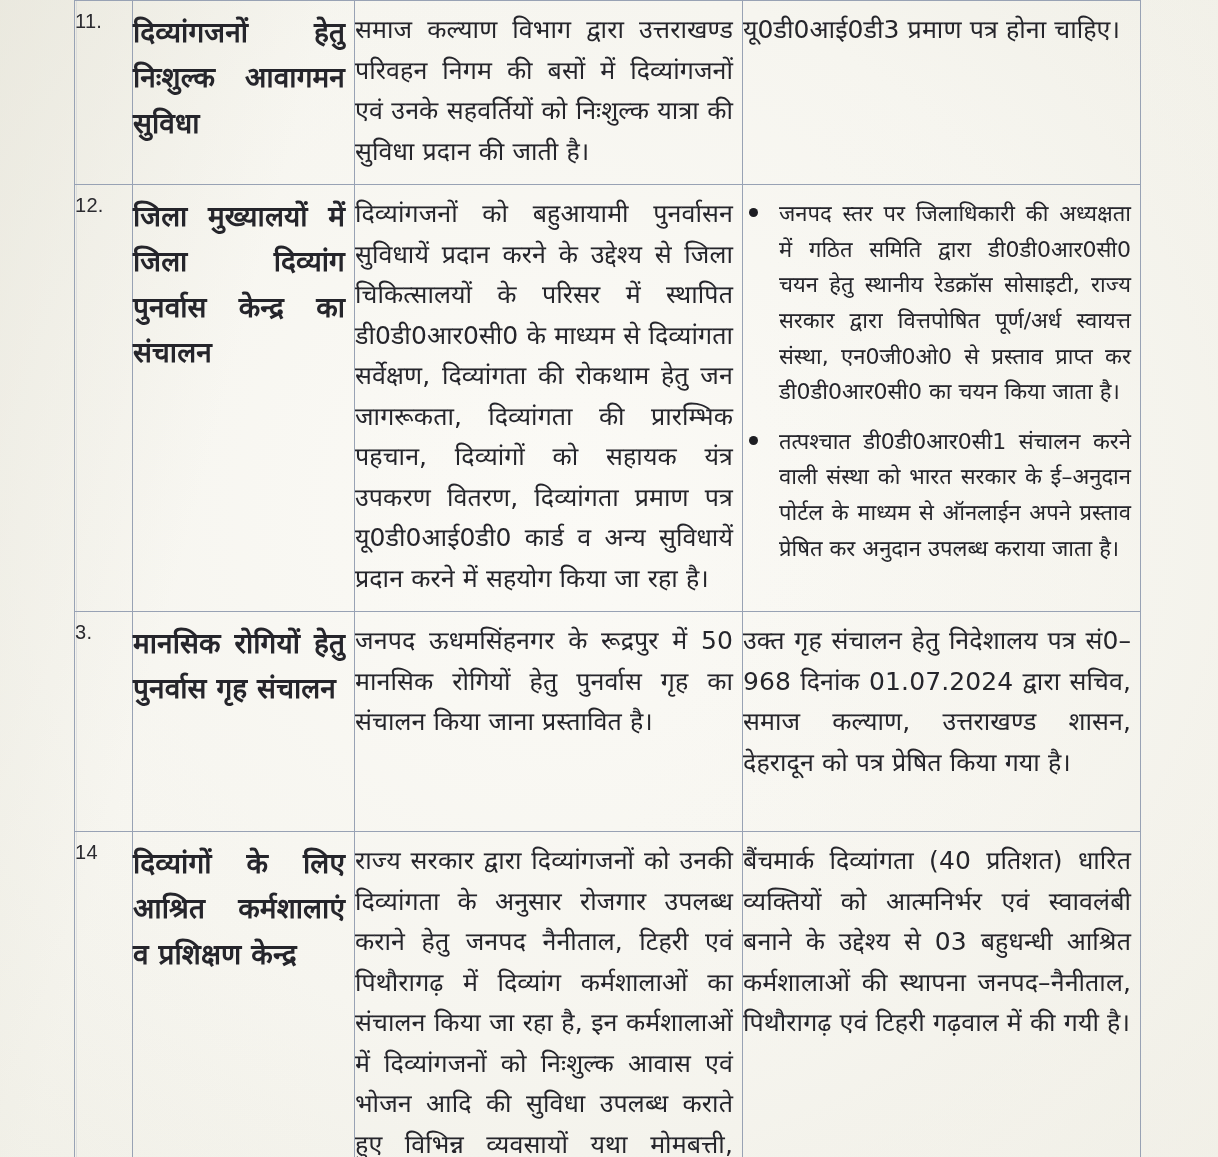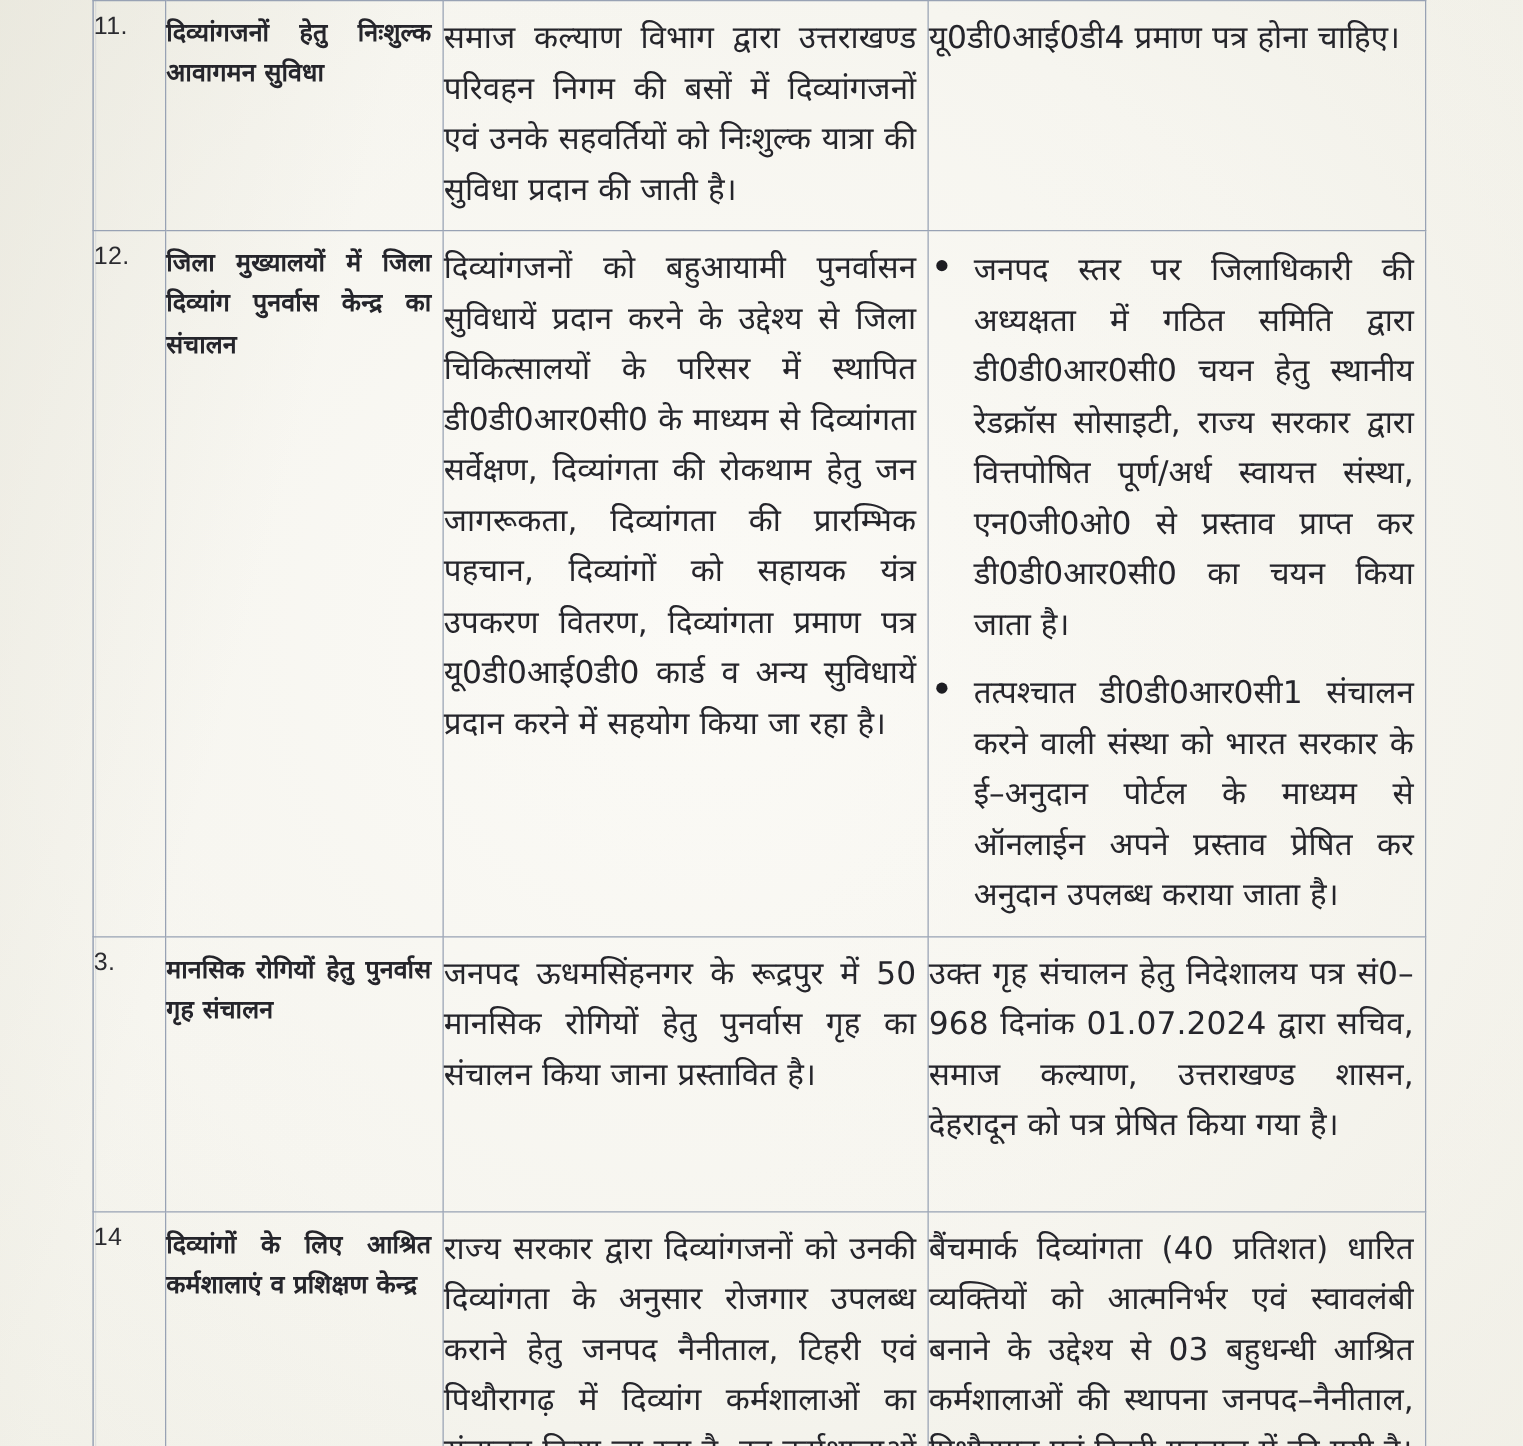--- a/index.html
+++ b/index.html
@@ -73,21 +73,21 @@
     letter-spacing: .3px;
   }
 
   
   .dev {
     font-family: "DejaVu Sans", sans-serif;
     color: #25252b;
     line-height: 1.62;
   }
   .scheme-name {
-    font-size: 20px;
+    font-size: 28px;
     font-weight: 700;
     text-align: justify;
     text-align-last: left;
     letter-spacing: .1px;
     padding-top: 2px;
   }
   .scheme-name.j-both { text-align: justify; }
 
   .body-text {
     font-size: 25px;
@@ -99,21 +99,21 @@
 
   ul.bullets {
     margin: 2px 0 0 0;
     padding: 0;
     list-style: none;
   }
   ul.bullets > li {
     position: relative;
     padding-left: 36px;
     margin-bottom: 14px;
-    font-size: 25px;
+    font-size: 22px;
     text-align: justify;
     text-align-last: left;
   }
   ul.bullets > li:last-child { margin-bottom: 0; }
   ul.bullets > li .dot {
     position: absolute;
     left: 6px;
     top: 12px;
     width: 9px;
     height: 9px;
@@ -145,21 +145,21 @@
         <col class="col-name">
         <col class="col-desc">
         <col class="col-cond">
     </colgroup>
     <tbody>
 
       <tr class="r11">
         <td class="sn">11.</td>
         <td class="dev scheme-name j-both">दिव्यांगजनों हेतु निःशुल्क आवागमन सुविधा</td>
         <td class="dev body-text">समाज कल्याण विभाग द्वारा उत्तराखण्ड परिवहन निगम की बसों में दिव्यांगजनों एवं उनके सहवर्तियों को निःशुल्क यात्रा की सुविधा प्रदान की जाती है।</td>
-        <td class="dev body-text">यू0डी0आई0डी4 प्रमाण पत्र होना चाहिए।</td>
+        <td class="dev body-text">यू0डी0आई0डी3 प्रमाण पत्र होना चाहिए।</td>
       </tr>
 
       <tr class="r12">
         <td class="sn">12.</td>
         <td class="dev scheme-name j-both">जिला मुख्यालयों में जिला दिव्यांग पुनर्वास केन्द्र का संचालन</td>
         <td class="dev body-text">दिव्यांगजनों को बहुआयामी पुनर्वासन सुविधायें प्रदान करने के उद्देश्य से जिला चिकित्सालयों के परिसर में स्थापित डी0डी0आर0सी0 के माध्यम से दिव्यांगता सर्वेक्षण, दिव्यांगता की रोकथाम हेतु जन जागरूकता, दिव्यांगता की प्रारम्भिक पहचान, दिव्यांगों को सहायक यंत्र उपकरण वितरण, दिव्यांगता प्रमाण पत्र यू0डी0आई0डी0 कार्ड व अन्य सुविधायें प्रदान करने में सहयोग किया जा रहा है।</td>
         <td class="dev">
           <ul class="bullets">
             <li>
               <span class="dot"></span>

